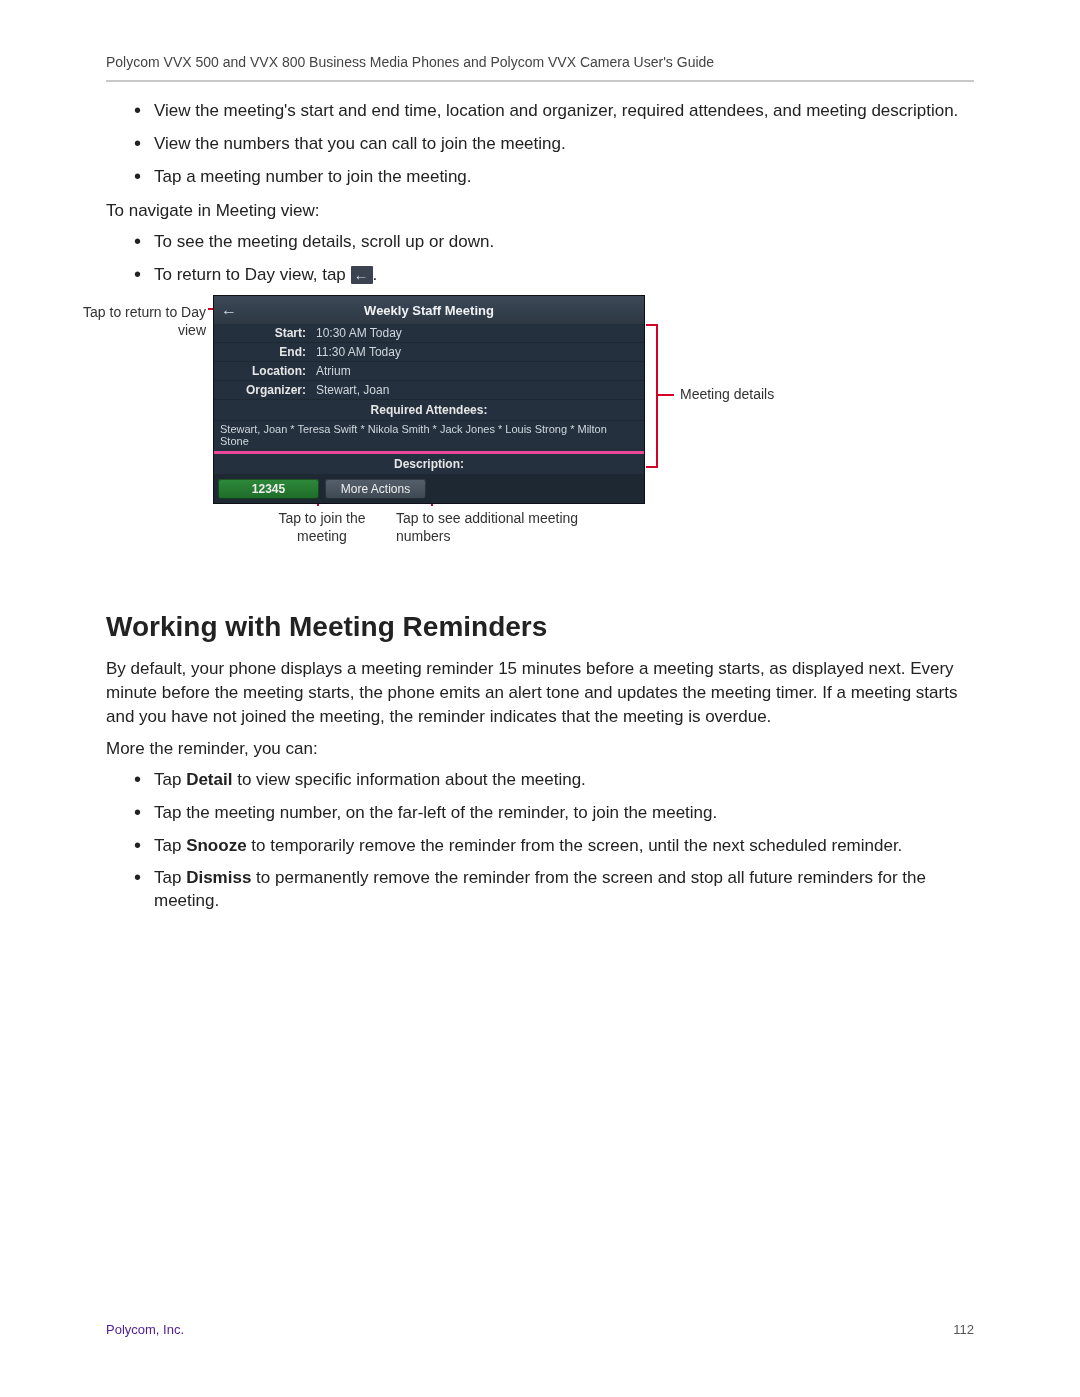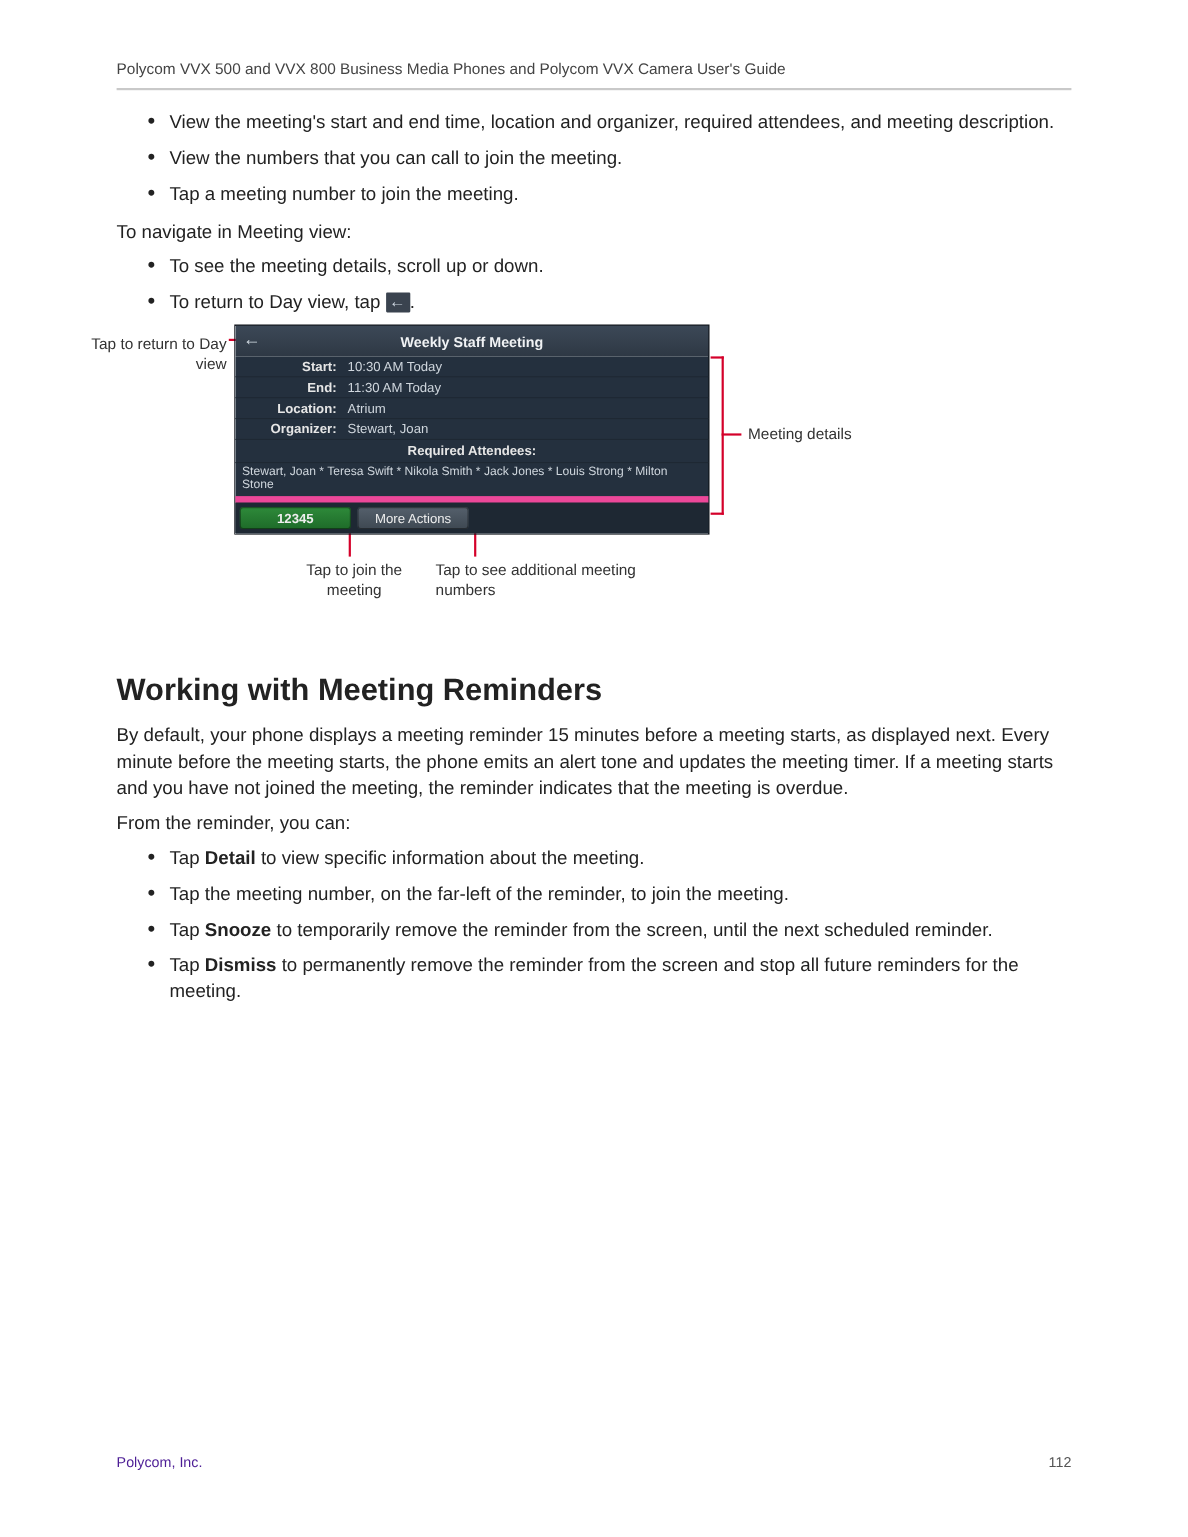--- a/index.html
+++ b/index.html
@@ -151,21 +151,21 @@
     text-align: center;
     font-weight: bold;
     padding: 3px 0;
     border-bottom: 1px solid #1e2833;
     color: #e6e6e6;
   }
   .attendees-text, .desc-text {
     padding: 2px 6px 4px 6px;
     color: #cfd6dd;
     font-size: 11px;
-    border-bottom: 6px solid #ec4899;
+    border-bottom: 3px solid #ec4899;
     text-align: left;
   }
   .softkey-bar {
     display: flex;
     gap: 6px;
     padding: 4px;
     background: #1e2833;
   }
   .softkey {
     flex: 1;
@@ -267,34 +267,35 @@
         <div class="field-row">
             <div class="field-label">Location:</div>
             <div class="field-value">Atrium</div>
           </div>
         <div class="field-row">
             <div class="field-label">Organizer:</div>
             <div class="field-value">Stewart, Joan</div>
           </div>
         <div class="center-head">Required Attendees:</div>
         <div class="attendees-text">Stewart, Joan * Teresa Swift * Nikola Smith * Jack Jones * Louis Strong * Milton Stone</div>
+        <div class="center-head">Description:</div>
         <div class="softkey-bar">
           <div class="softkey green">12345</div>
           <div class="softkey grey">More Actions</div>
           <div class="softkey empty"></div>
           <div class="softkey empty"></div>
         </div>
       </div>
     </div>
   </div>
 
   <h2 class="section-title">Working with Meeting Reminders</h2>
 
   <p class="para">By default, your phone displays a meeting reminder 15 minutes before a meeting starts, as displayed next. Every minute before the meeting starts, the phone emits an alert tone and updates the meeting timer. If a meeting starts and you have not joined the meeting, the reminder indicates that the meeting is overdue.</p>
-  <p class="para">From the reminder, you can:</p>
+  <p class="para">More the reminder, you can:</p>
 
   <ul class="bullets">
     <li>
       <span>Tap </span><b>Detail</b><span> to view specific information about the meeting.</span>
     </li>
     <li>Tap the meeting number, on the far-left of the reminder, to join the meeting.</li>
     <li>
       <span>Tap </span><b>Snooze</b><span> to temporarily remove the reminder from the screen, until the next scheduled reminder.</span>
     </li>
     <li>

